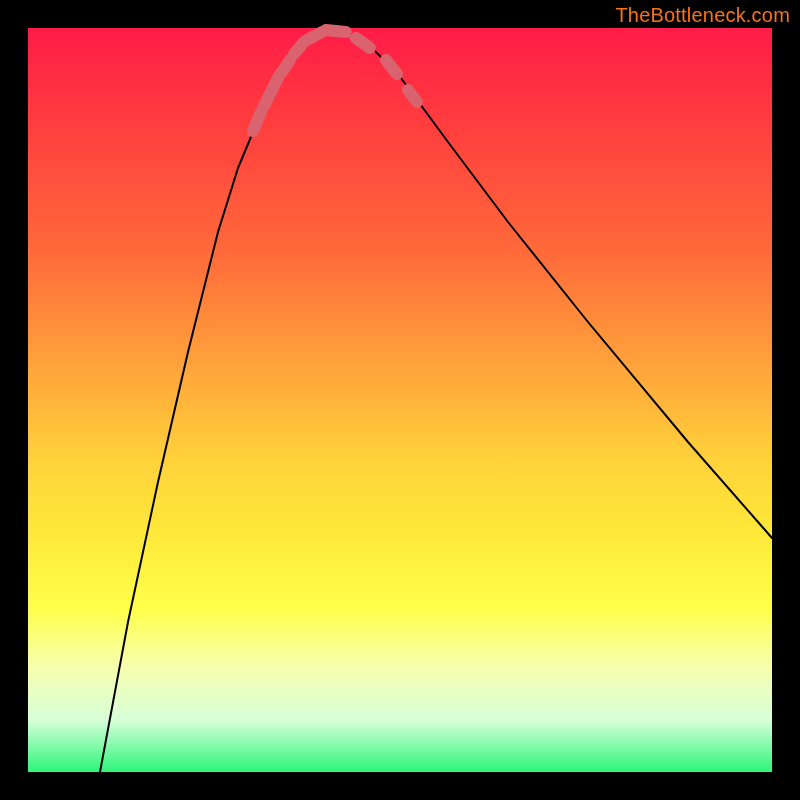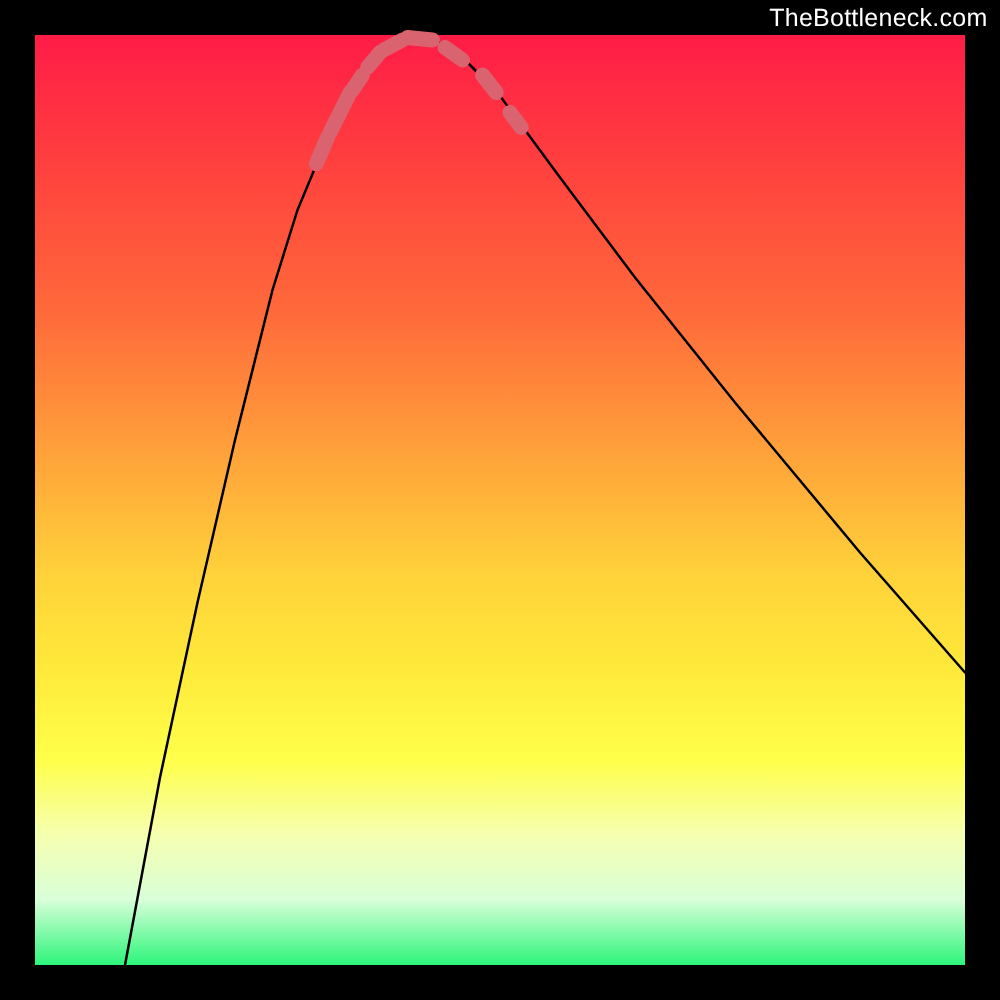--- a/index.html
+++ b/index.html
@@ -36,21 +36,21 @@
       #ffff4a 78%,
       #f6ffb0 86%,
       #d8ffd8 93%,
       #2cf57a 100%
     );
   }
   .watermark {
     position: absolute;
     top: 4px;
     right: 10px;
-    color: #ffffff;
+    color: #f97316;
     font-size: 20px;
     letter-spacing: 0.2px;
     user-select: none;
   }
   svg.curve {
     position: absolute;
     left: 0;
     top: 0;
     width: 744px;
     height: 744px;

